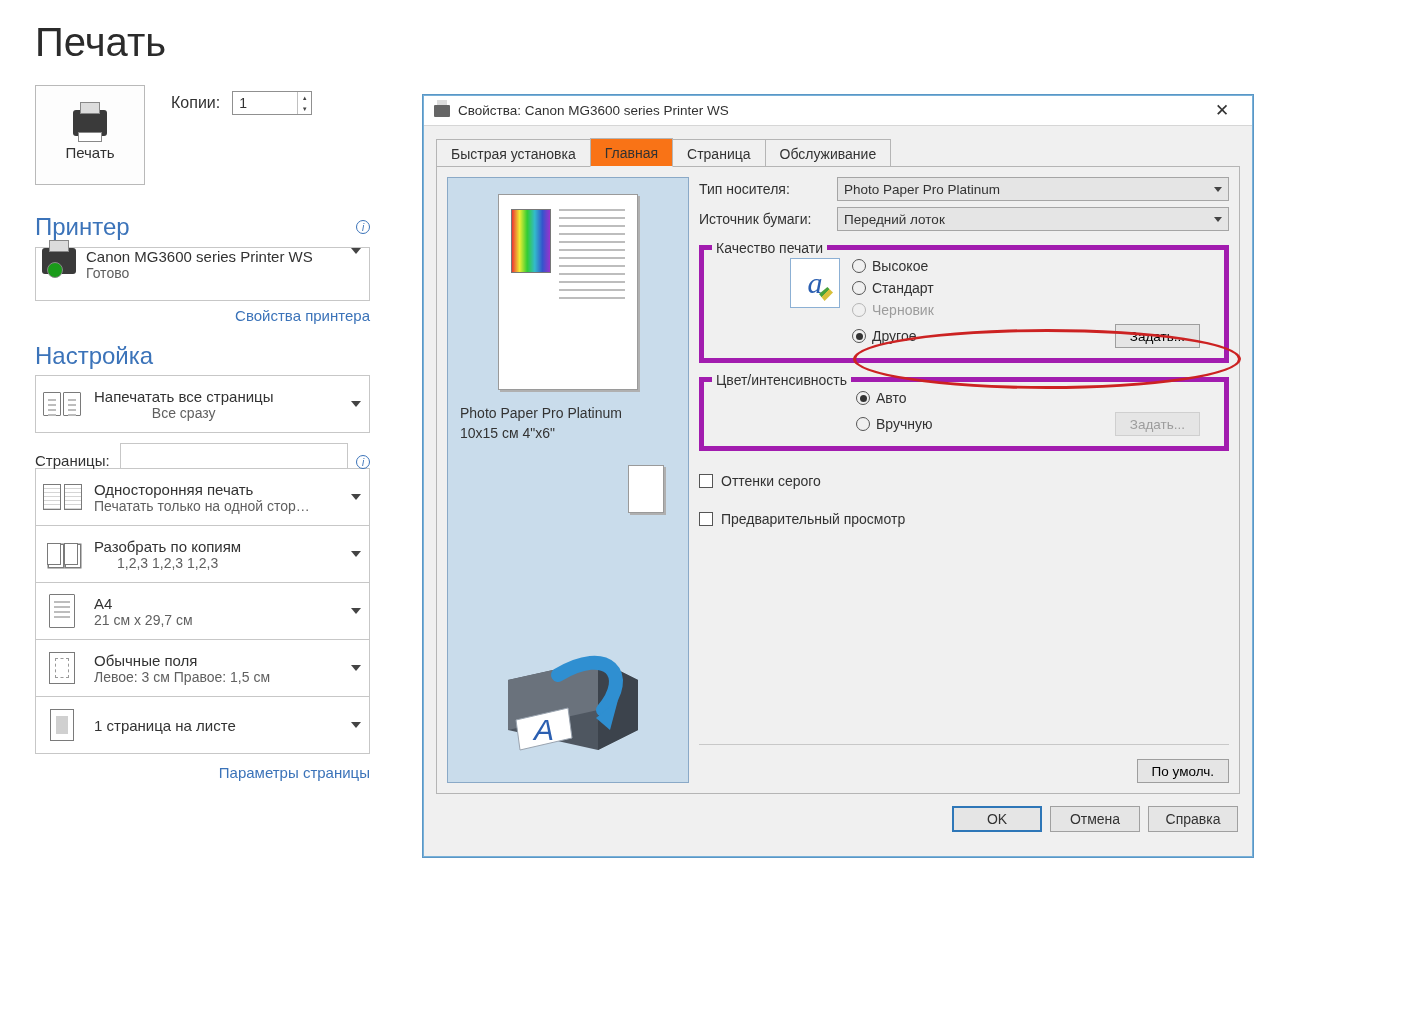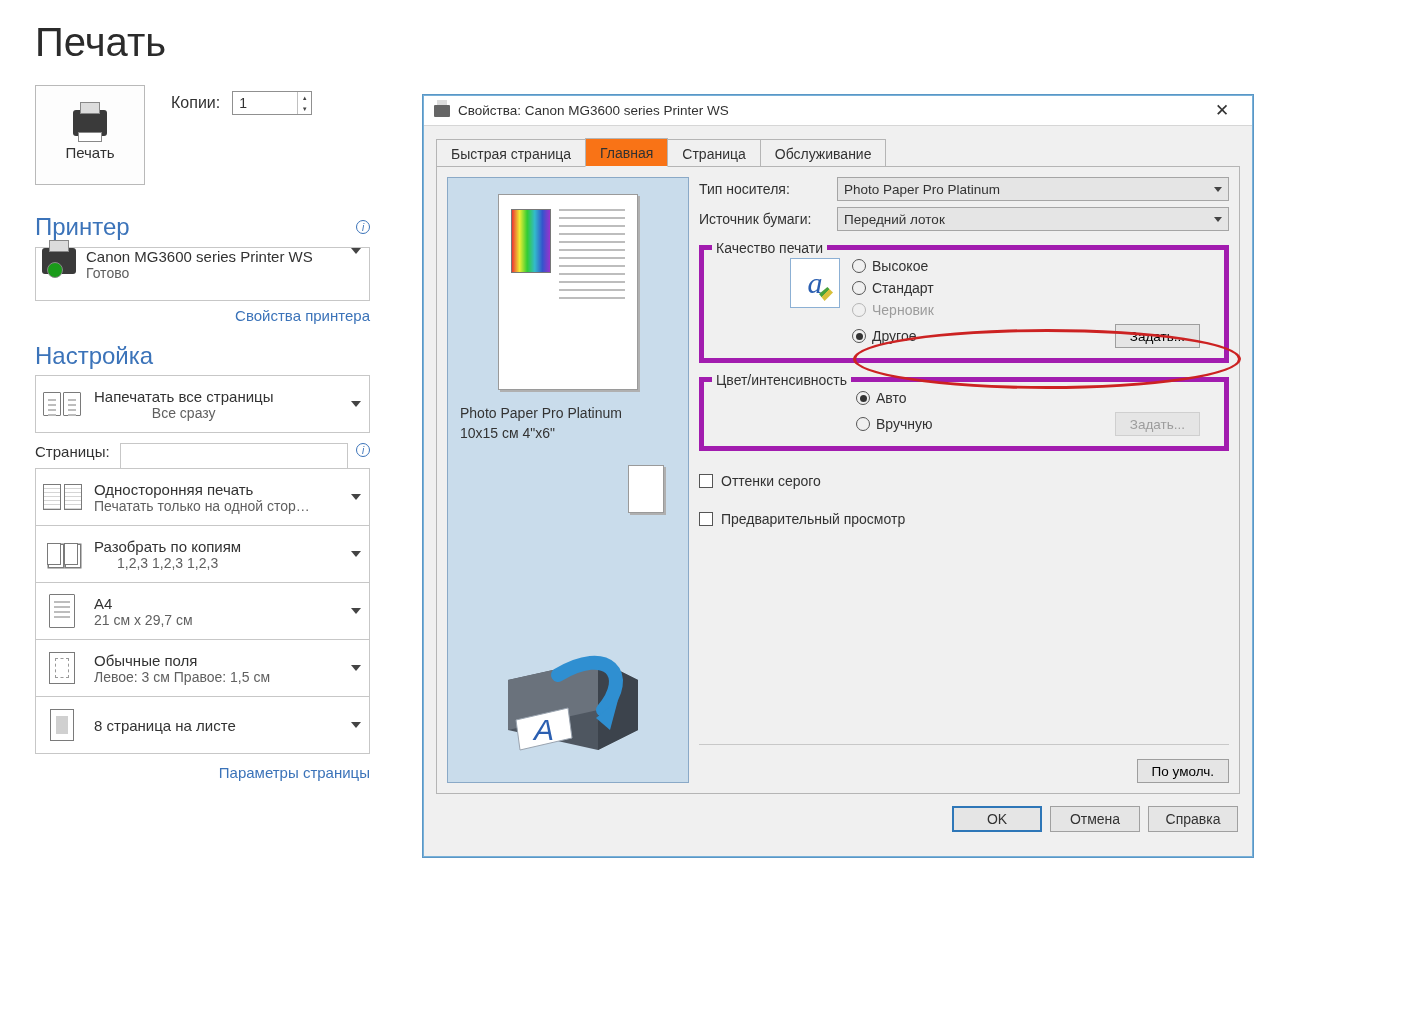--- a/index.html
+++ b/index.html
@@ -31,21 +31,21 @@
   .link-row { text-align: right; margin-bottom: 18px; }
   .link { color: #3b73b9; font-size: 15px; cursor: pointer; }
 
   .opt { border: 1px solid #c7c7c7; height: 58px; display: flex; align-items: center; padding: 0 8px 0 8px; gap: 14px; margin-top: -1px; }
   .opt .icon-slot { width: 36px; display: flex; justify-content: center; }
   .opt .txts { display: flex; flex-direction: column; overflow: hidden; }
   .opt .t1 { font-size: 15px; white-space: nowrap; overflow: hidden; text-overflow: ellipsis; }
   .opt .t2 { font-size: 14px; color: #606060; white-space: nowrap; overflow: hidden; text-overflow: ellipsis; text-align: center; }
   .opt .caret { margin-left: auto; }
 
-  .pages-row { display: flex; align-items: flex-start; gap: 4px; margin: 10px 0 -1px 0; }
+  .pages-row { display: flex; align-items: flex-end; gap: 4px; margin: 10px 0 -1px 0; }
   .pages-row .lab { font-size: 15px; margin-right: 6px; }
   .pages-inp { flex: 1; height: 26px; border: 1px solid #c7c7c7; }
   .pages-row .info-dot { margin-left: 4px; }
 
   .caret { width: 0; height: 0; border-left: 5px solid transparent; border-right: 5px solid transparent; border-top: 6px solid #444; }
 
   
   .ico-page { width: 26px; height: 34px; border: 1.5px solid #7a7a7a; border-radius: 1px; background: #fff; position: relative; }
   .ico-page::before { content: ""; position: absolute; left: 4px; right: 4px; top: 6px; height: 2px; background: #bdbdbd; box-shadow: 0 5px 0 #bdbdbd, 0 10px 0 #bdbdbd, 0 15px 0 #bdbdbd; }
   .ico-pages { display: flex; gap: 2px; }
@@ -231,37 +231,37 @@
           <span class="t1">Обычные поля</span>
           <span class="t2">Левое:  3 см    Правое:  1,5 см</span>
         </div>
       <span class="caret"></span>
     </div>
     <div class="opt">
       <span class="icon-slot">
           <span class="ico-one"></span>
         </span>
       <div class="txts">
-          <span class="t1">8 страница на листе</span>
+          <span class="t1">1 страница на листе</span>
         </div>
       <span class="caret"></span>
     </div>
 
     <div class="link-row" style="margin-top:10px;"><span class="link">Параметры страницы</span></div>
   </div>
 
   <div class="dialog">
     <div class="titlebar">
       <span class="mini-printer"></span>
       <span class="ttl">Свойства: Canon MG3600 series Printer WS</span>
       <span class="close">✕</span>
     </div>
 
     <div class="tabs">
-      <div class="tab">Быстрая страница</div>
+      <div class="tab">Быстрая установка</div>
       <div class="tab active">Главная</div>
       <div class="tab">Страница</div>
       <div class="tab">Обслуживание</div>
     </div>
 
     <div class="tab-body">
       <div class="preview-col">
         <div class="preview-box">
           <div class="pv-paper">
             <div class="pv-rainbow"></div>

